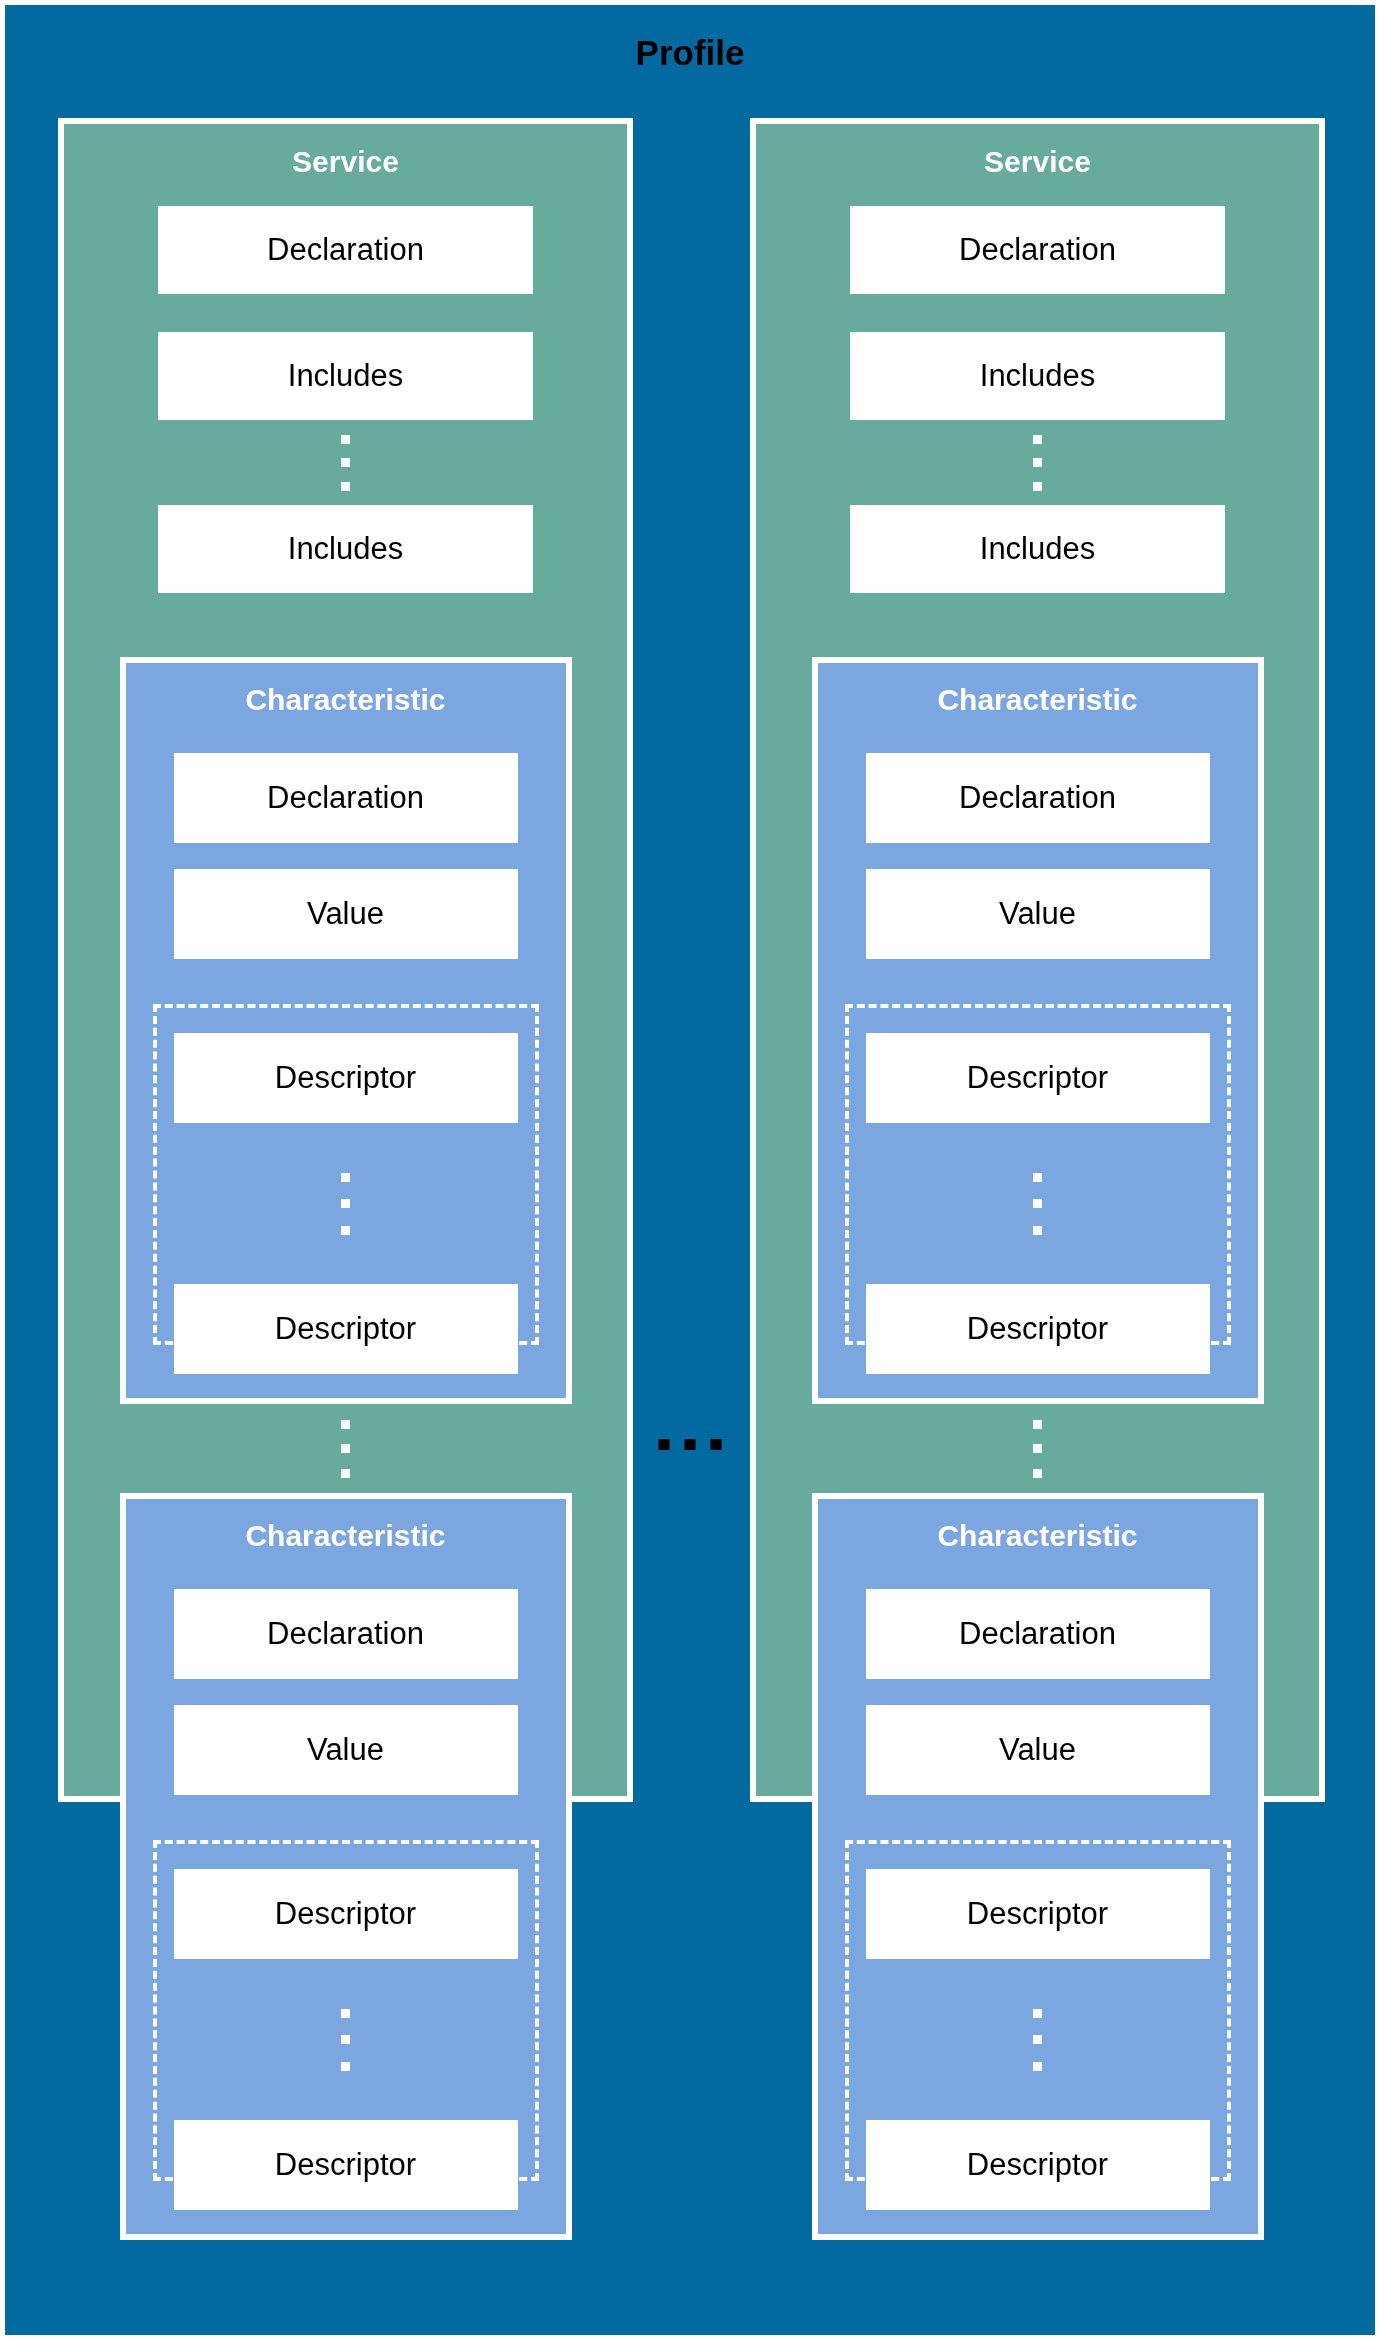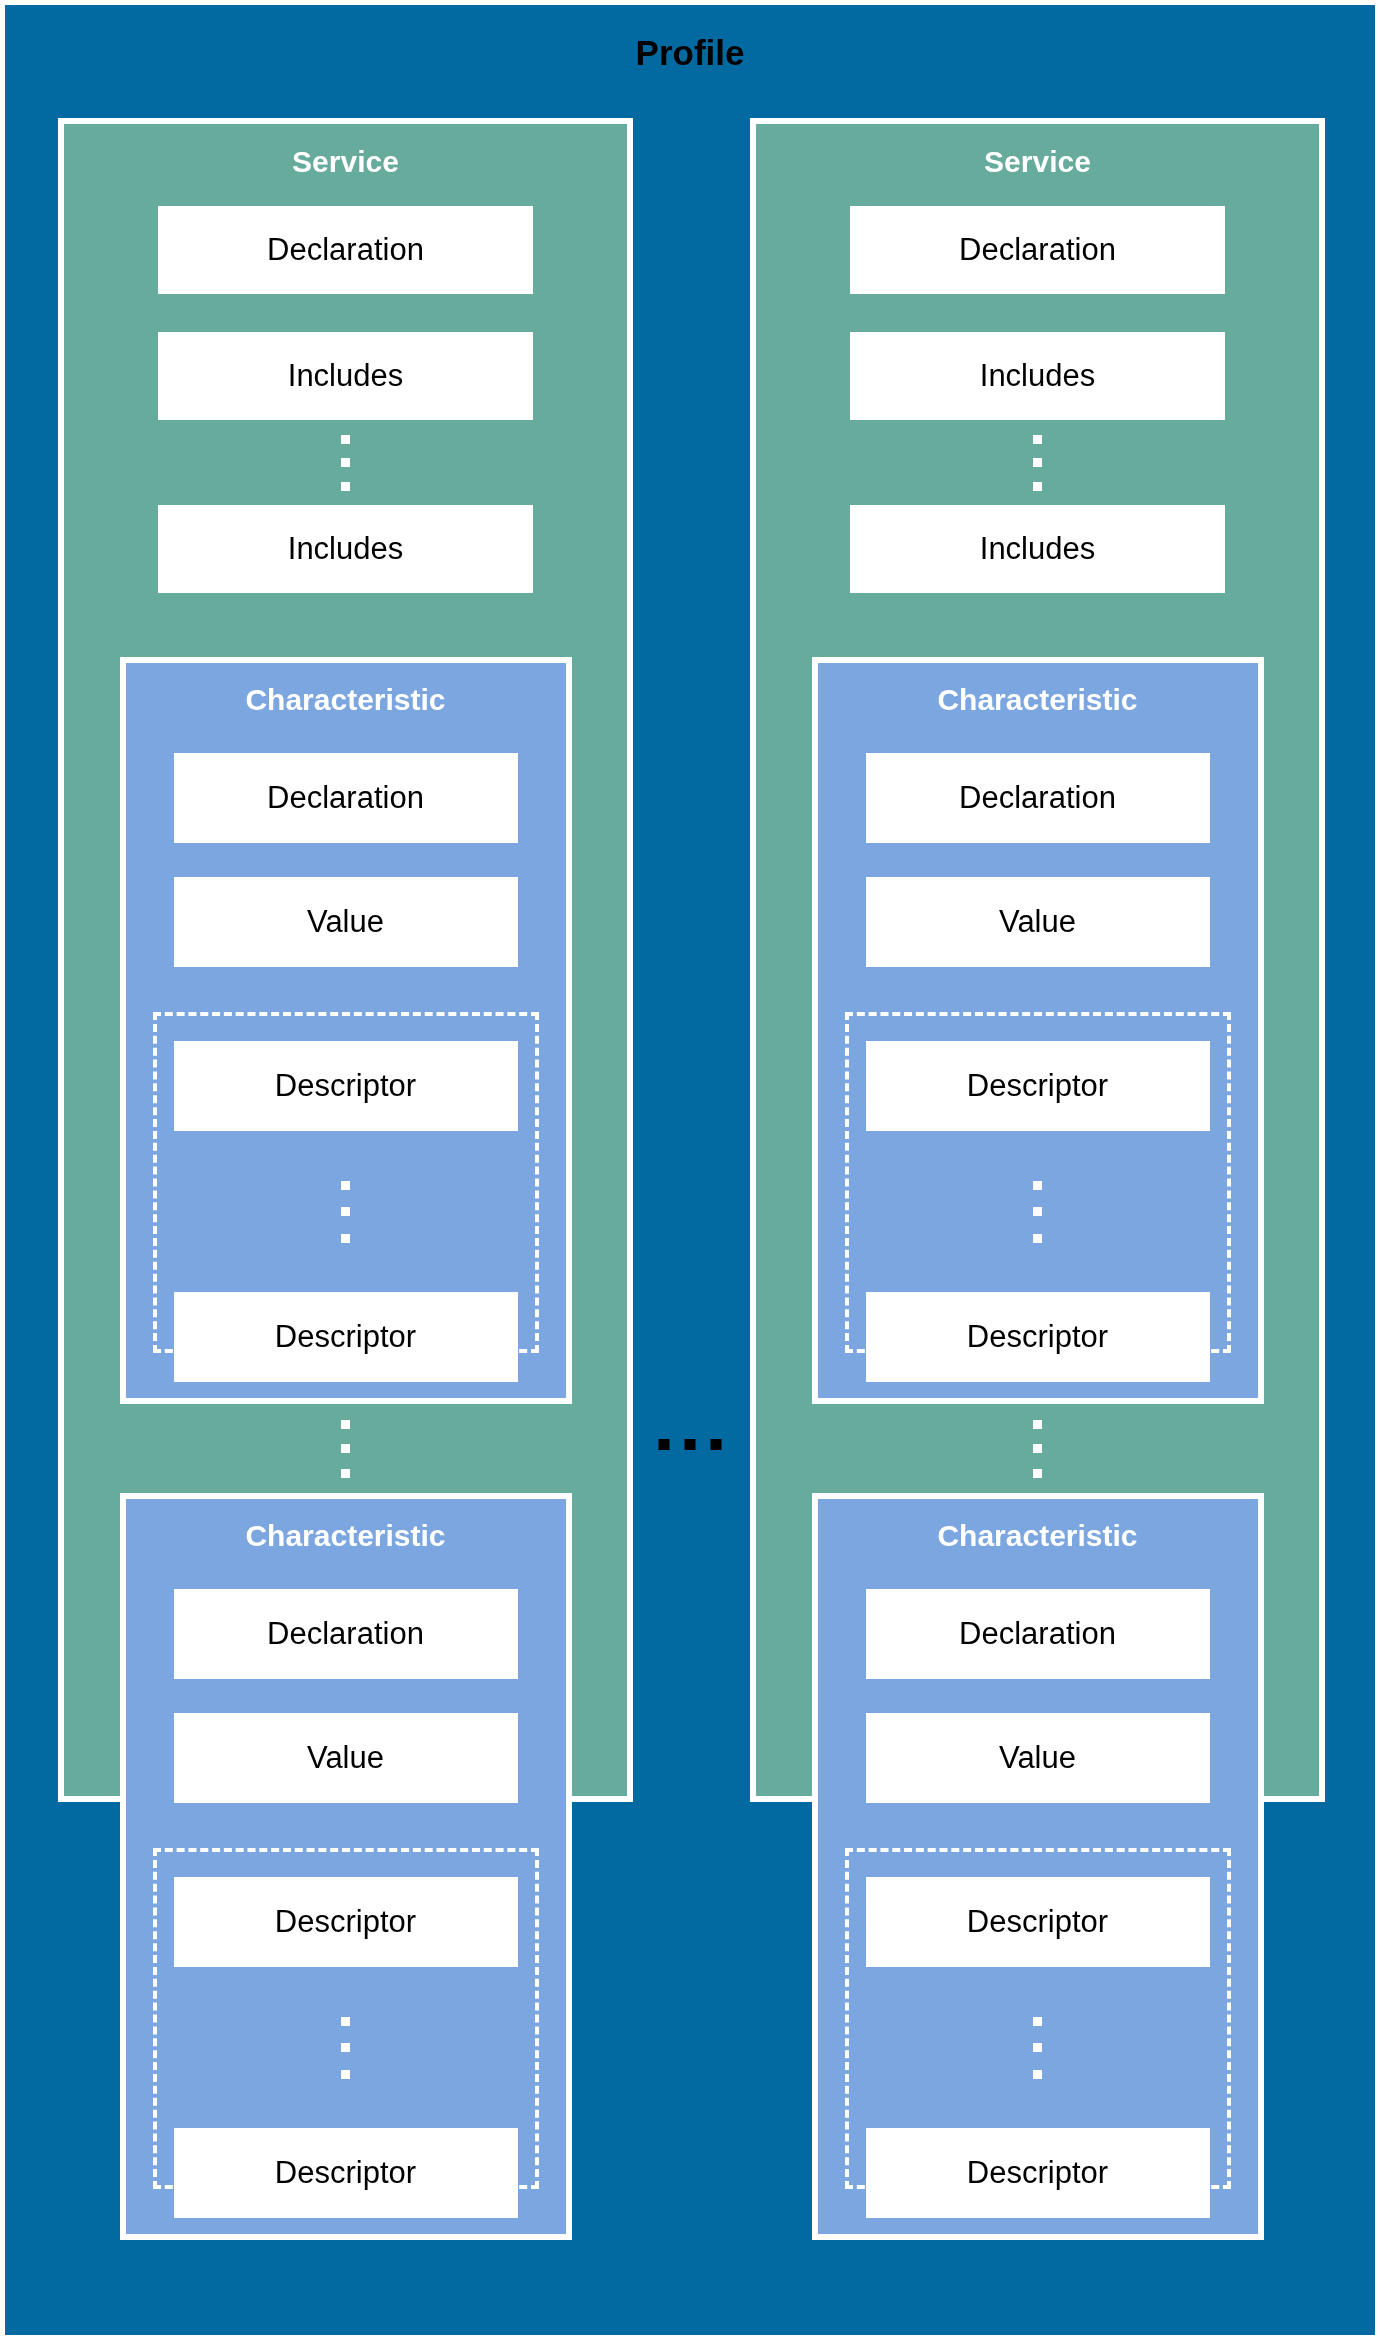--- a/index.html
+++ b/index.html
@@ -58,21 +58,21 @@
     font-size:30px; font-weight:bold; color:#ffffff;
   }
   .cbox {
     width:344px; height:90px;
     background:#ffffff; color:#000000;
     display:flex; align-items:center; justify-content:center;
     font-size:31px;
     flex-shrink:0;
   }
   .cbox.cdecl { margin-top:33px; }
-  .cbox.cvalue { margin-top:34px; }
+  .cbox.cvalue { margin-top:26px; }
   .dashed {
     width:386px; height:341px;
     box-sizing:border-box;
     border:4px dashed #ffffff;
     margin-top:45px;
     display:flex; flex-direction:column; align-items:center;
     flex-shrink:0;
     gap:32px;
   }
   .cbox.desc1 { margin-top:25px; }

